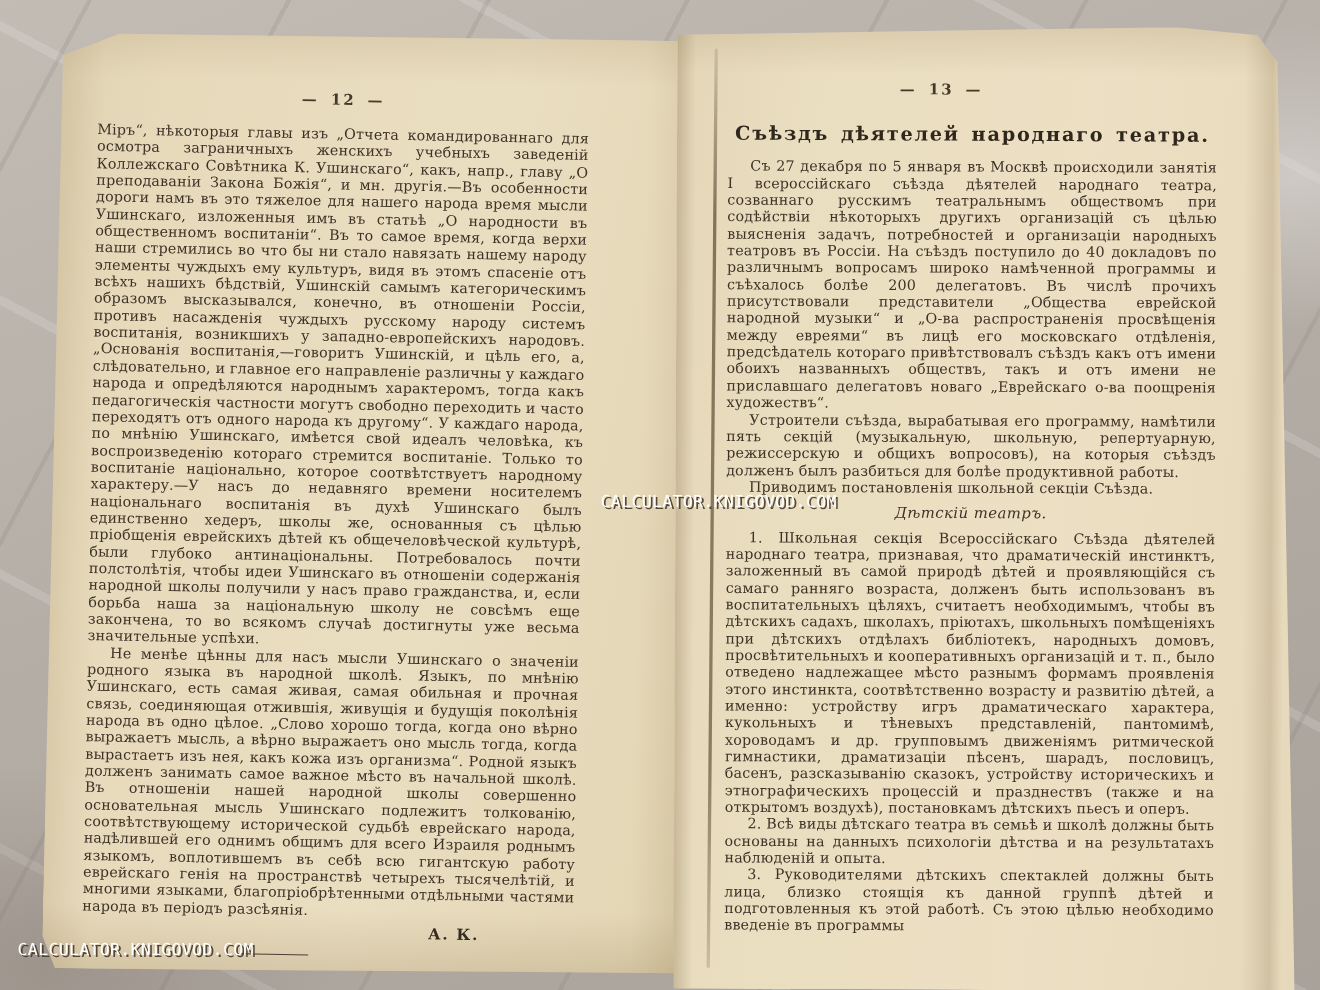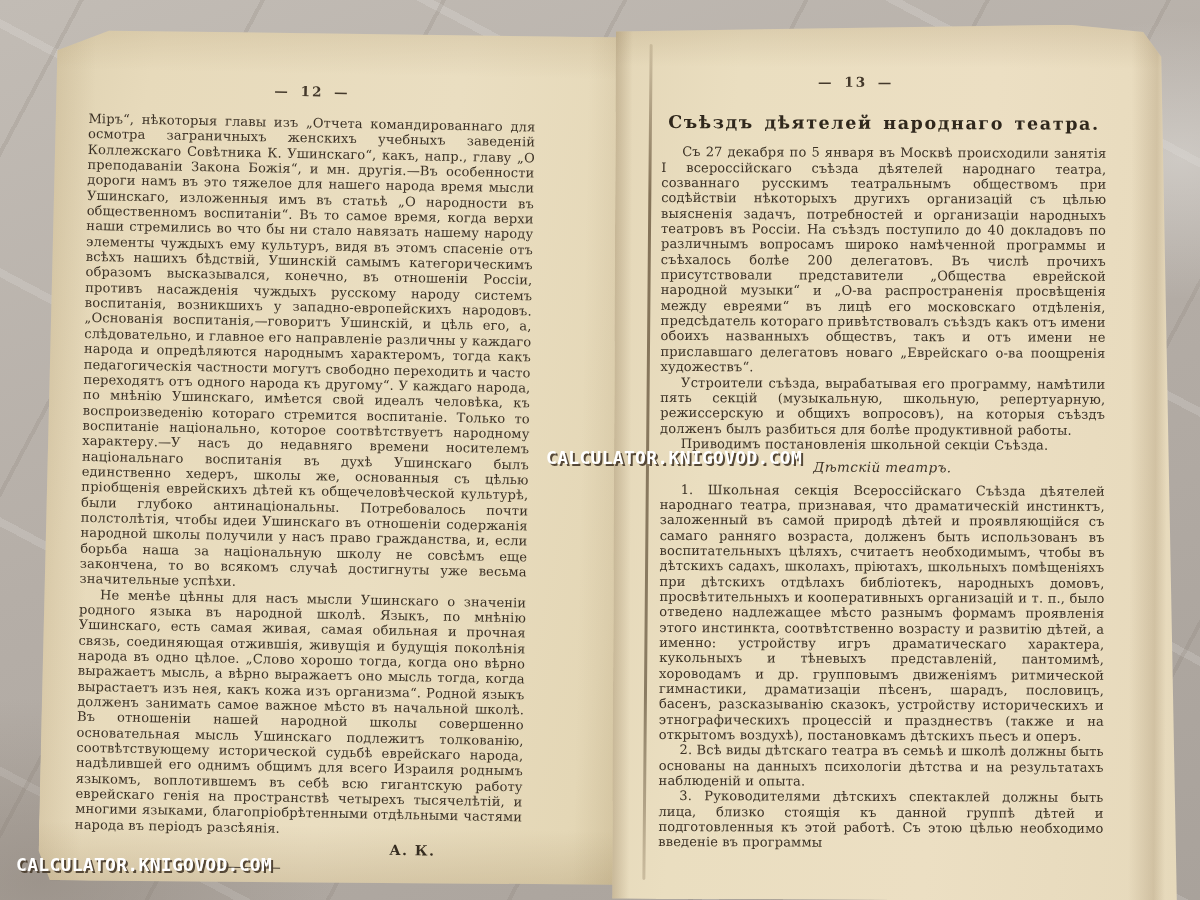--- a/index.html
+++ b/index.html
@@ -52,21 +52,21 @@
     letter-spacing:1.6px;word-spacing:3px;color:#2f271c;}
 
   .section-heading{text-align:center;font-style:italic;font-size:13.5px;
     margin:8px 0 7px;color:#3c3226;letter-spacing:.4px;}
 
   .signature{text-align:right;padding-right:86px;font-weight:bold;font-size:14px;
     margin-top:5px;letter-spacing:1.5px;color:#352c20;}
   .end-rule{width:66px;border:0;border-top:1.3px solid #4a4034;margin:11px 0 0 140px;}
 
   .watermark{position:absolute;font-family:"DejaVu Sans Mono",monospace;
-    font-size:18px;font-weight:bold;color:#ffffff;letter-spacing:.3px;
+    font-size:15px;font-weight:normal;color:#ffffff;letter-spacing:.3px;
     text-shadow:2px 2px 0 rgba(73,60,44,.92);white-space:nowrap;}
   .wm-mid{left:546px;top:447px;}
   .wm-bottom{left:16px;top:854px;}
 </style>
 </head>
 <body>
 
 <div class="scene">
 
   <div class="page page-left">

